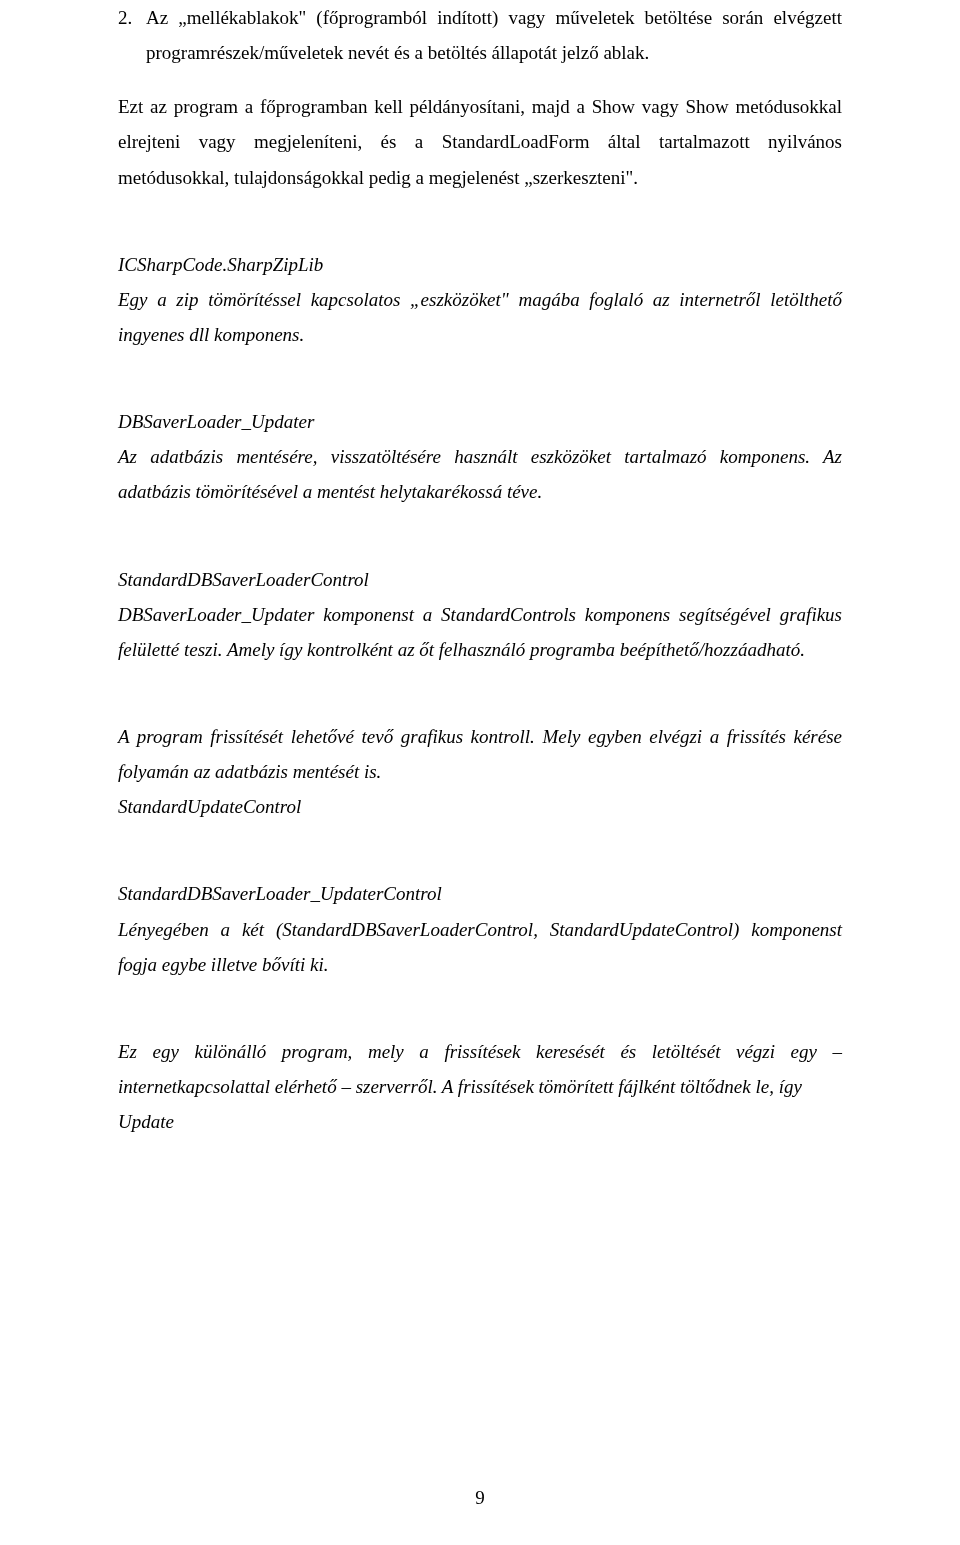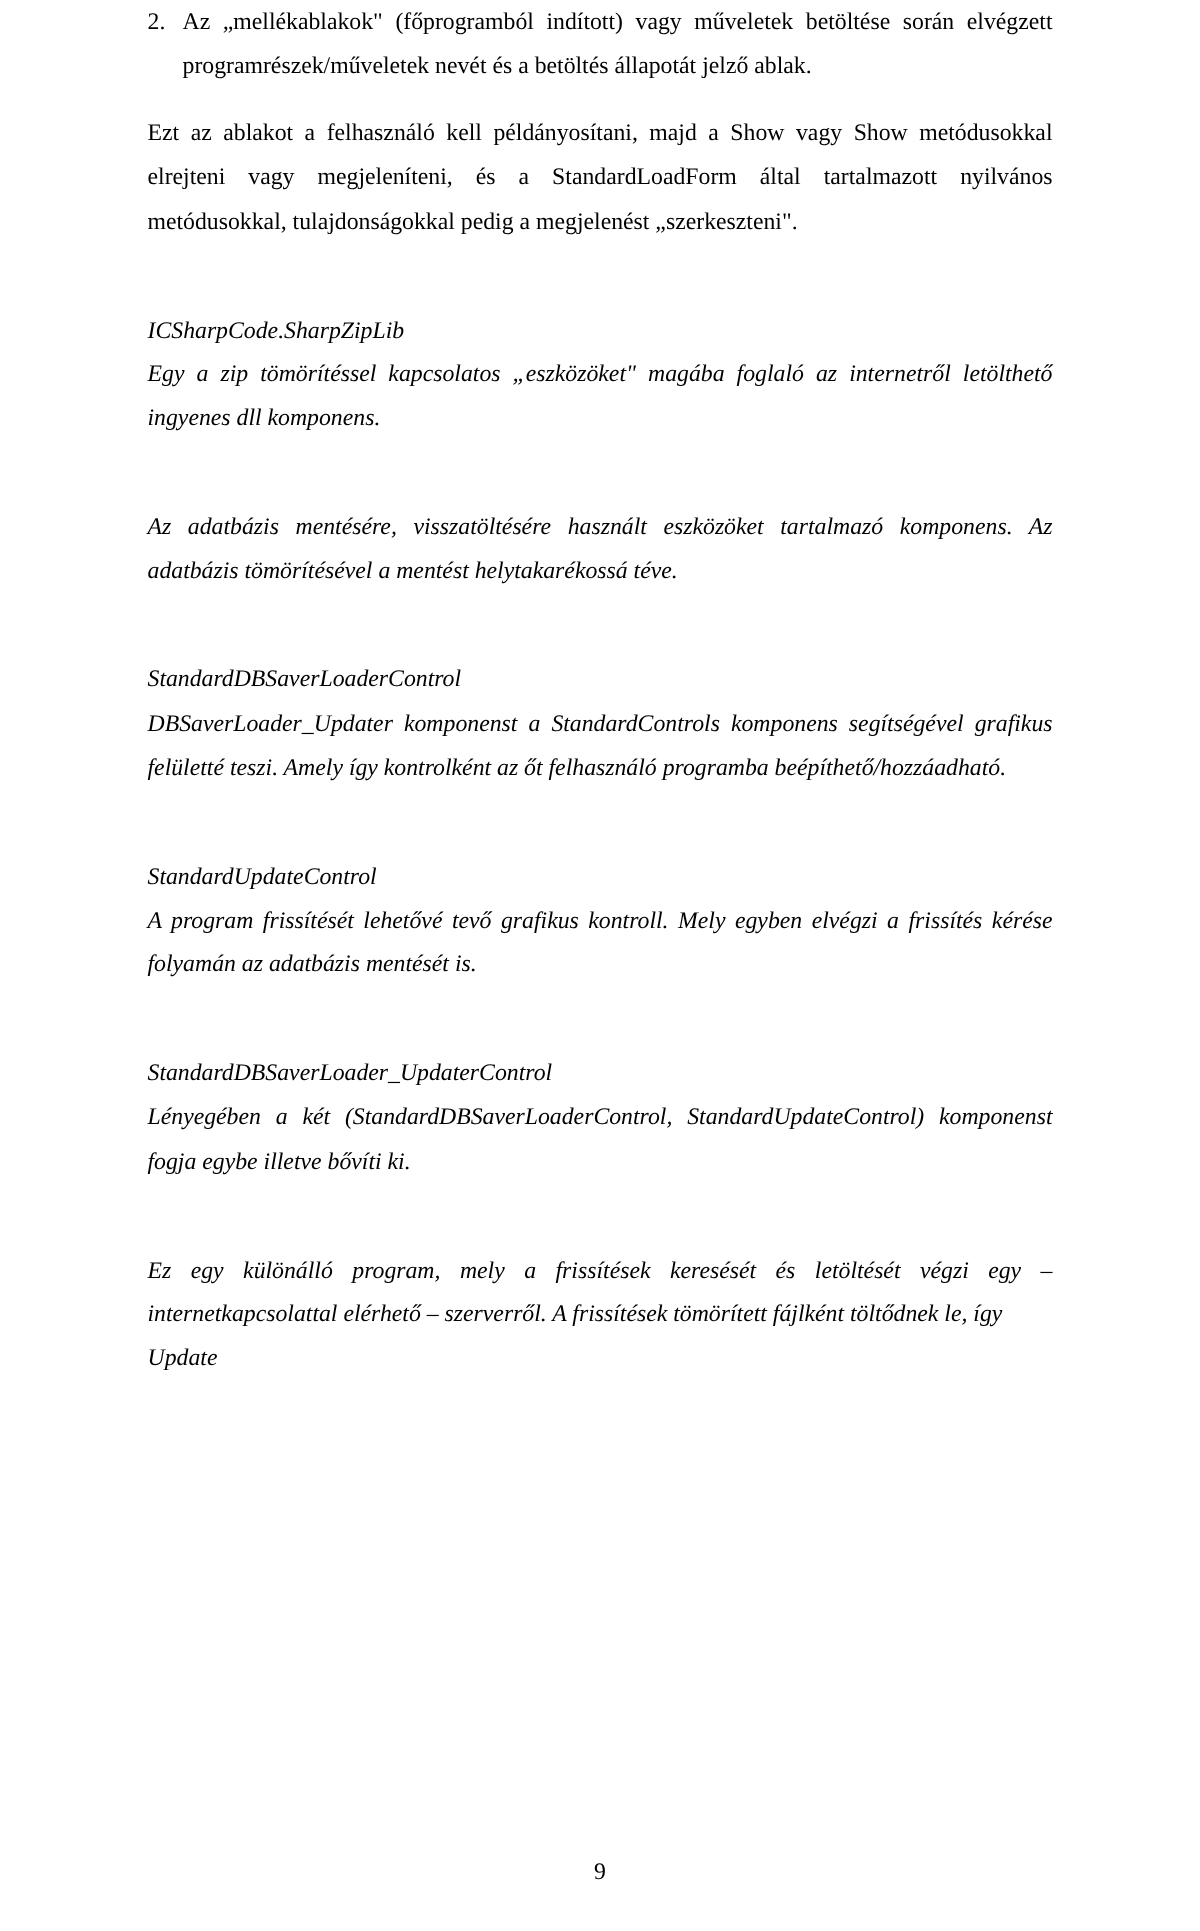--- a/index.html
+++ b/index.html
@@ -63,40 +63,41 @@
 <body>
 
 <div class="page">
 
   <div class="list-item">
     <div class="list-marker">2.</div>
     <div class="list-body">Az „mellékablakok" (főprogramból indított) vagy műveletek betöltése során elvégzett programrészek/műveletek nevét és a betöltés állapotát jelző ablak.</div>
   </div>
 
   <p class="para">
-    <span>Ezt az ablakot a felhasználó kell példányosítani, majd a </span><span class="code">Show</span><span> vagy </span><span class="code">Show</span><span> metódusokkal elrejteni vagy megjeleníteni, és a </span><span class="code">StandardLoadForm</span><span> által tartalmazott nyilvános metódusokkal, tulajdonságokkal pedig a megjelenést „szerkeszteni".</span>
+    <span>Ezt az program a főprogramban kell példányosítani, majd a </span><span class="code">Show</span><span> vagy </span><span class="code">Show</span><span> metódusokkal elrejteni vagy megjeleníteni, és a </span><span class="code">StandardLoadForm</span><span> által tartalmazott nyilvános metódusokkal, tulajdonságokkal pedig a megjelenést „szerkeszteni".</span>
   </p>
 
   <div class="block">
     <p class="para heading">ICSharpCode.SharpZipLib</p>
     <p class="para">Egy a zip tömörítéssel kapcsolatos „eszközöket" magába foglaló az internetről letölthető ingyenes dll komponens.</p>
   </div>
 
   <div class="block">
+    <p class="para heading">DBSaverLoader_Updater</p>
     <p class="para">Az adatbázis mentésére, visszatöltésére használt eszközöket tartalmazó komponens. Az adatbázis tömörítésével a mentést helytakarékossá téve.</p>
   </div>
 
   <div class="block">
     <p class="para heading">StandardDBSaverLoaderControl</p>
     <p class="para">DBSaverLoader_Updater komponenst a StandardControls komponens segítségével grafikus felületté teszi. Amely így kontrolként az őt felhasználó programba beépíthető/hozzáadható.</p>
   </div>
 
   <div class="block">
+    <p class="para">A program frissítését lehetővé tevő grafikus kontroll. Mely egyben elvégzi a frissítés kérése folyamán az adatbázis mentését is.</p>
     <p class="para heading">StandardUpdateControl</p>
-    <p class="para">A program frissítését lehetővé tevő grafikus kontroll. Mely egyben elvégzi a frissítés kérése folyamán az adatbázis mentését is.</p>
   </div>
 
   <div class="block">
     <p class="para heading">StandardDBSaverLoader_UpdaterControl</p>
     <p class="para">Lényegében a két (StandardDBSaverLoaderControl, StandardUpdateControl) komponenst fogja egybe illetve bővíti ki.</p>
   </div>
 
   <div class="block">
     <p class="para">Ez egy különálló program, mely a frissítések keresését és letöltését végzi egy – internetkapcsolattal elérhető – szerverről. A frissítések tömörített fájlként töltődnek le, így</p>
     <p class="para heading">Update</p>

